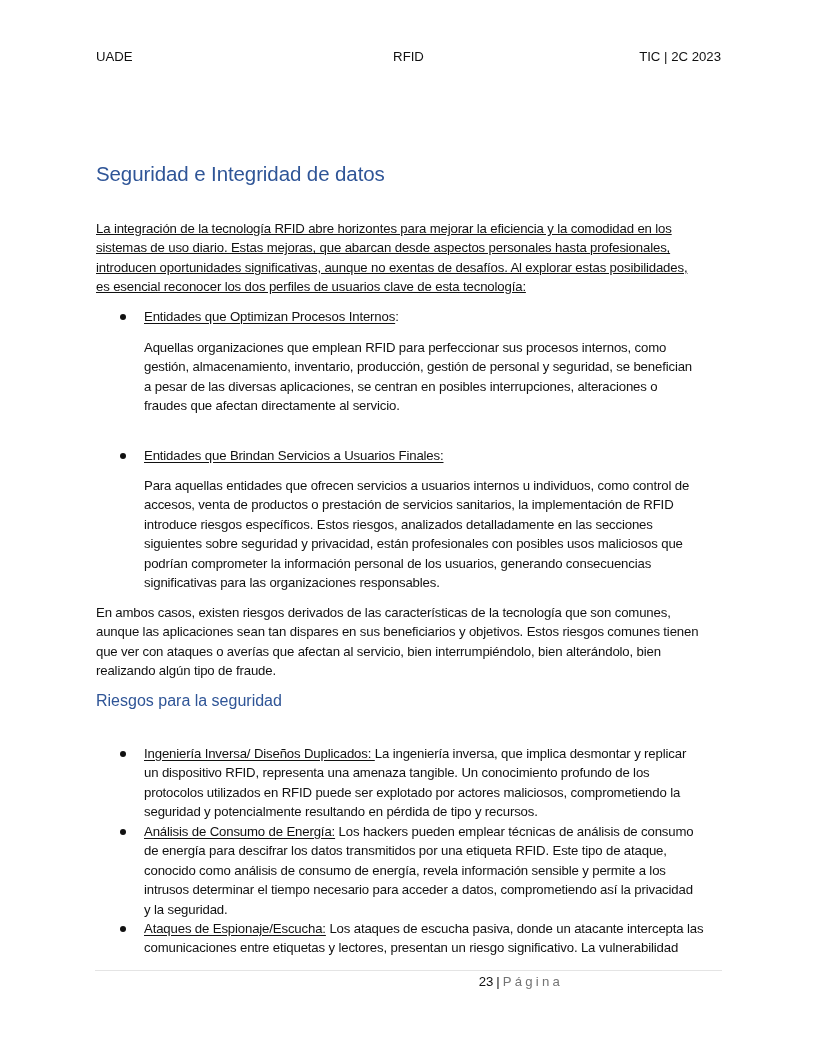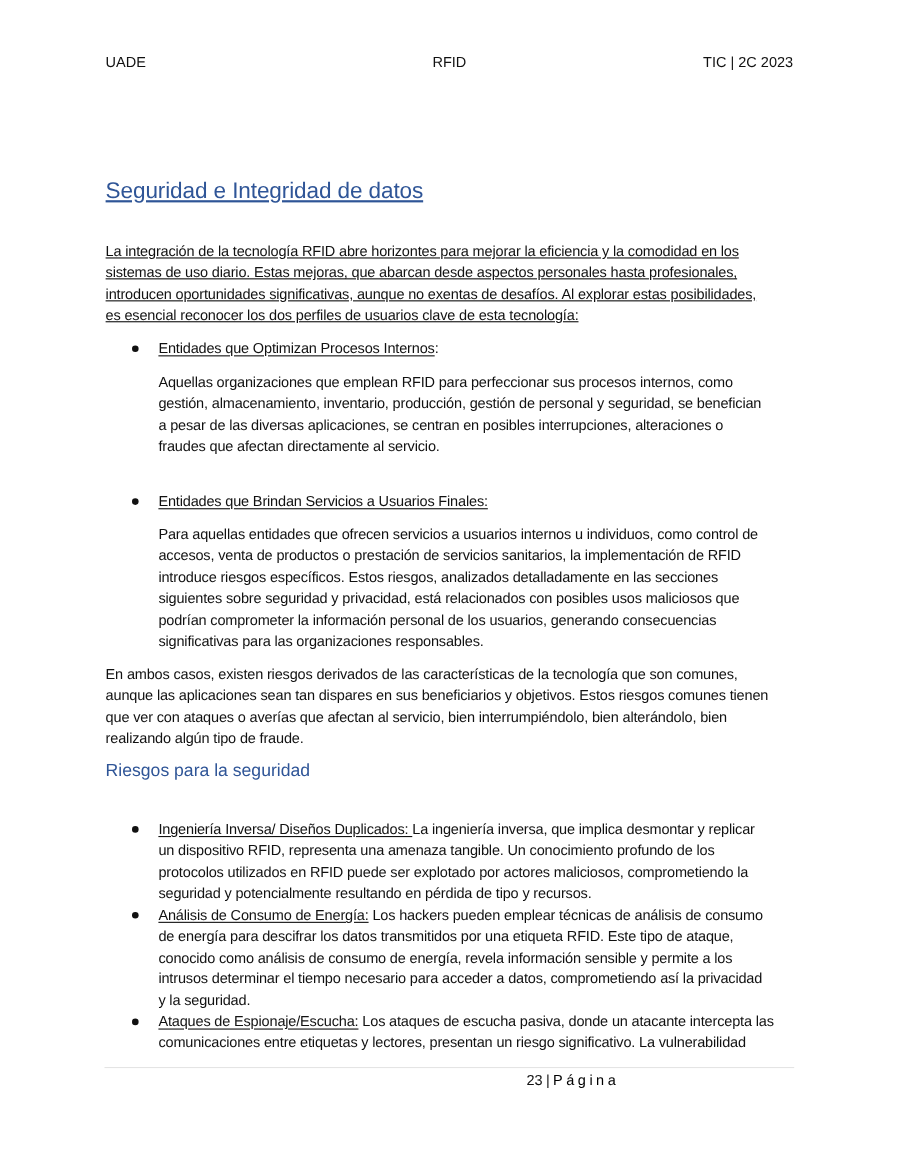--- a/index.html
+++ b/index.html
@@ -18,21 +18,20 @@
     }
     .header span { position: absolute; top: 0; white-space: nowrap; }
     .header .h-left { left: 0; }
     .header .h-center { left: 0; width: 625px; text-align: center; }
     .header .h-right { right: 0; }
 
     .h1 {
       position: absolute; left: 96px; top: 162px;
       font-size: 20.5px; color: #2f5597; font-weight: normal; white-space: nowrap;
       letter-spacing: -0.1px;
-      text-decoration: underline;
     }
     .h2 {
       position: absolute; left: 96px; top: 692px;
       font-size: 16px; color: #2f5597; font-weight: normal; white-space: nowrap;
     }
 
     .para {
       position: absolute; font-size: 13.2px; line-height: 19.4px; color: #111;
       letter-spacing: -0.15px;
     }
@@ -44,21 +43,21 @@
     .ul { text-decoration: underline; text-underline-offset: 2px; }
 
     .footer-rule {
       position: absolute; left: 95px; top: 970px; width: 627px; height: 1px; background: #e4e4e4;
     }
     .footer {
       position: absolute; right: 96px; top: 974px; font-size: 13.2px; white-space: nowrap;
     }
     .footer .num { color: #111; }
     .footer .sep { color: #111; padding: 0 3px; }
-    .footer .pg { color: #000000; letter-spacing: 3.2px; }
+    .footer .pg { color: #737373; letter-spacing: 3.2px; }
   </style>
 </head>
 <body>
 
 <div class="page">
 
   <div class="header">
     <span class="h-left">UADE</span>
     <span class="h-center">RFID</span>
     <span class="h-right">TIC | 2C 2023</span>
@@ -85,21 +84,21 @@
   </div>
 
   <div class="bullet" style="left:120px; top:453px;"></div>
   <div class="para" style="left:144px; top:446px;">
     <span class="ln"><span class="ul">Entidades que Brindan Servicios a Usuarios Finales:</span><span></span></span>
   </div>
   <div class="para" style="left:144px; top:476px;">
     <span class="ln">Para aquellas entidades que ofrecen servicios a usuarios internos u individuos, como control de</span>
     <span class="ln">accesos, venta de productos o prestación de servicios sanitarios, la implementación de RFID</span>
     <span class="ln">introduce riesgos específicos. Estos riesgos, analizados detalladamente en las secciones</span>
-    <span class="ln">siguientes sobre seguridad y privacidad, está relacionados con posibles usos maliciosos que</span>
+    <span class="ln">siguientes sobre seguridad y privacidad, están profesionales con posibles usos maliciosos que</span>
     <span class="ln">podrían comprometer la información personal de los usuarios, generando consecuencias</span>
     <span class="ln">significativas para las organizaciones responsables.</span>
   </div>
 
   <div class="para" style="left:96px; top:603px;">
     <span class="ln">En ambos casos, existen riesgos derivados de las características de la tecnología que son comunes,</span>
     <span class="ln">aunque las aplicaciones sean tan dispares en sus beneficiarios y objetivos. Estos riesgos comunes tienen</span>
     <span class="ln">que ver con ataques o averías que afectan al servicio, bien interrumpiéndolo, bien alterándolo, bien</span>
     <span class="ln">realizando algún tipo de fraude.</span>
   </div>

